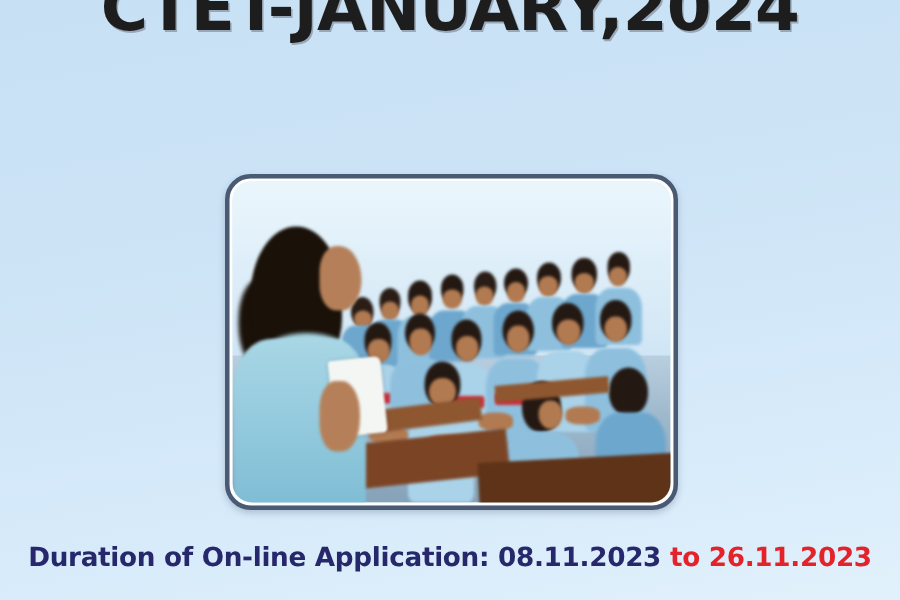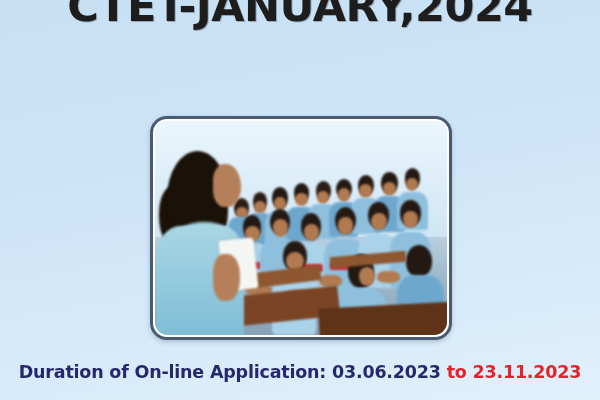--- a/index.html
+++ b/index.html
@@ -316,16 +316,16 @@
         <div id="teacher-shoulder"></div>
         <div id="teacher-body"></div>
         <div id="teacher-paper"></div>
         <div id="teacher-arm"></div>
 
       </div>
     </div>
   </div>
 
   <div id="caption">
-    <span class="navy">Duration of On-line Application: 03.06.2023</span><span>&nbsp;</span><span class="red">to 23.11.2023</span>
+    <span class="navy">Duration of On-line Application: 08.11.2023</span><span>&nbsp;</span><span class="red">to 26.11.2023</span>
   </div>
 
 </div>
 
 </body></html>

